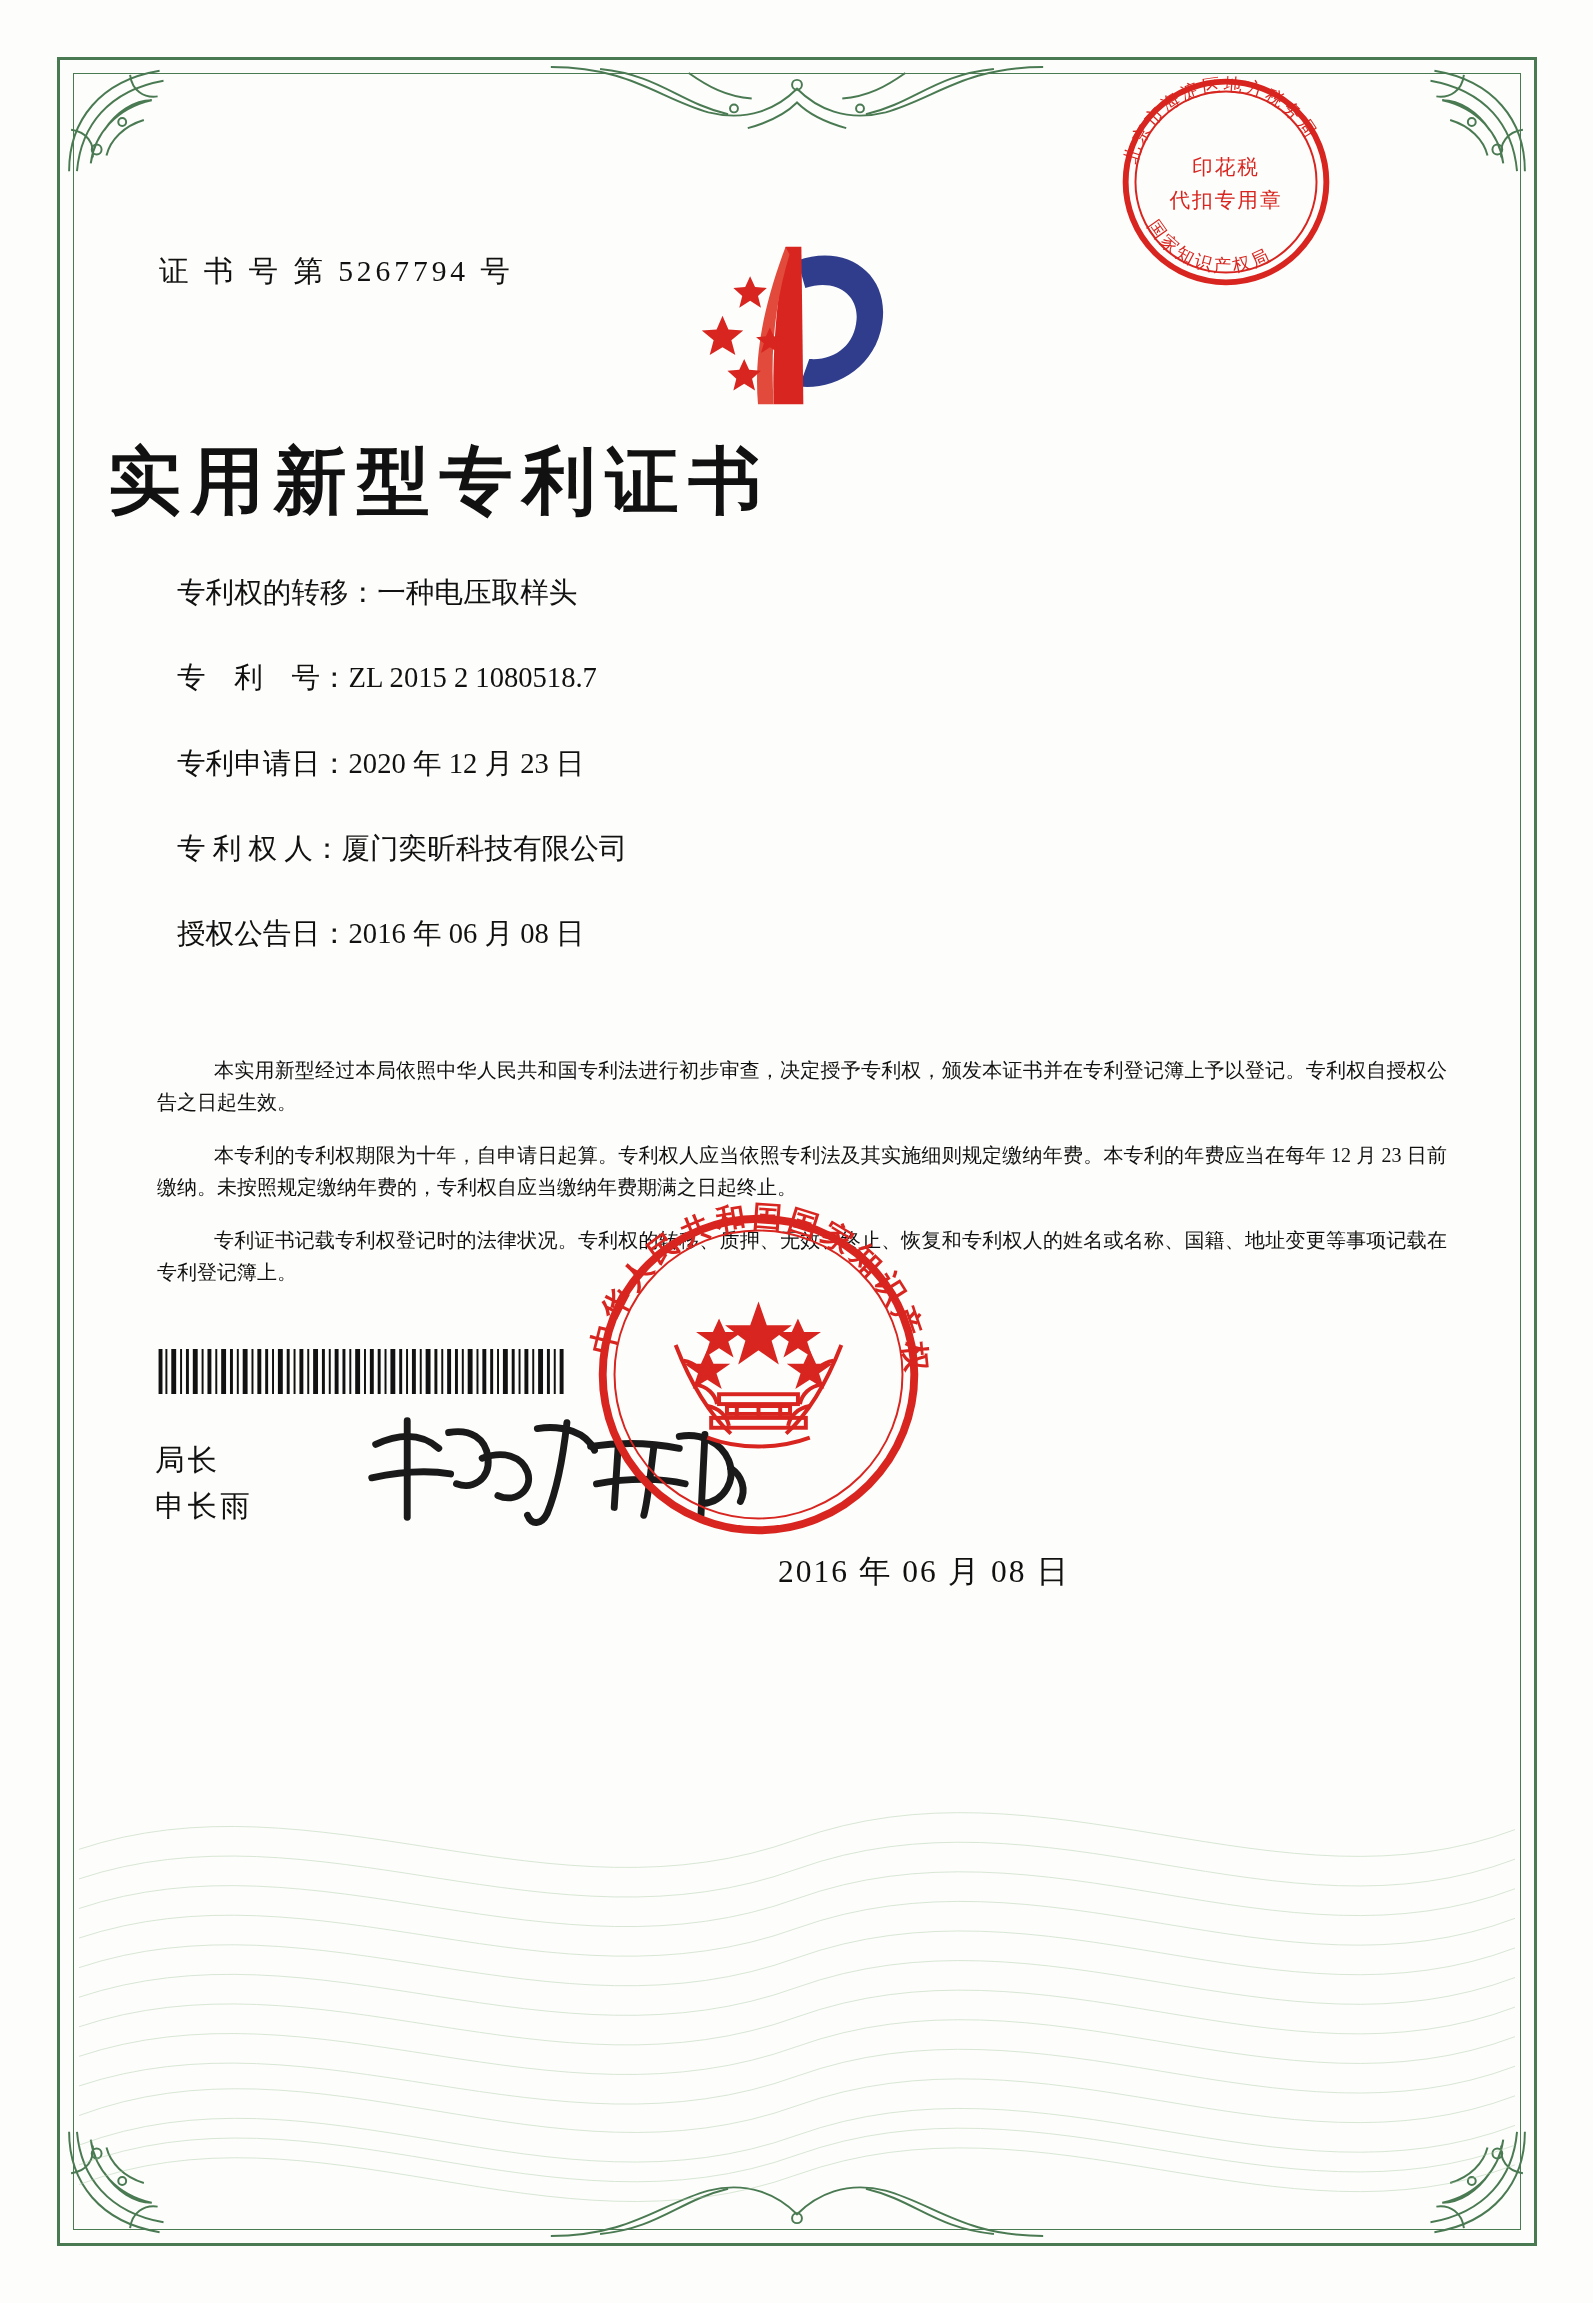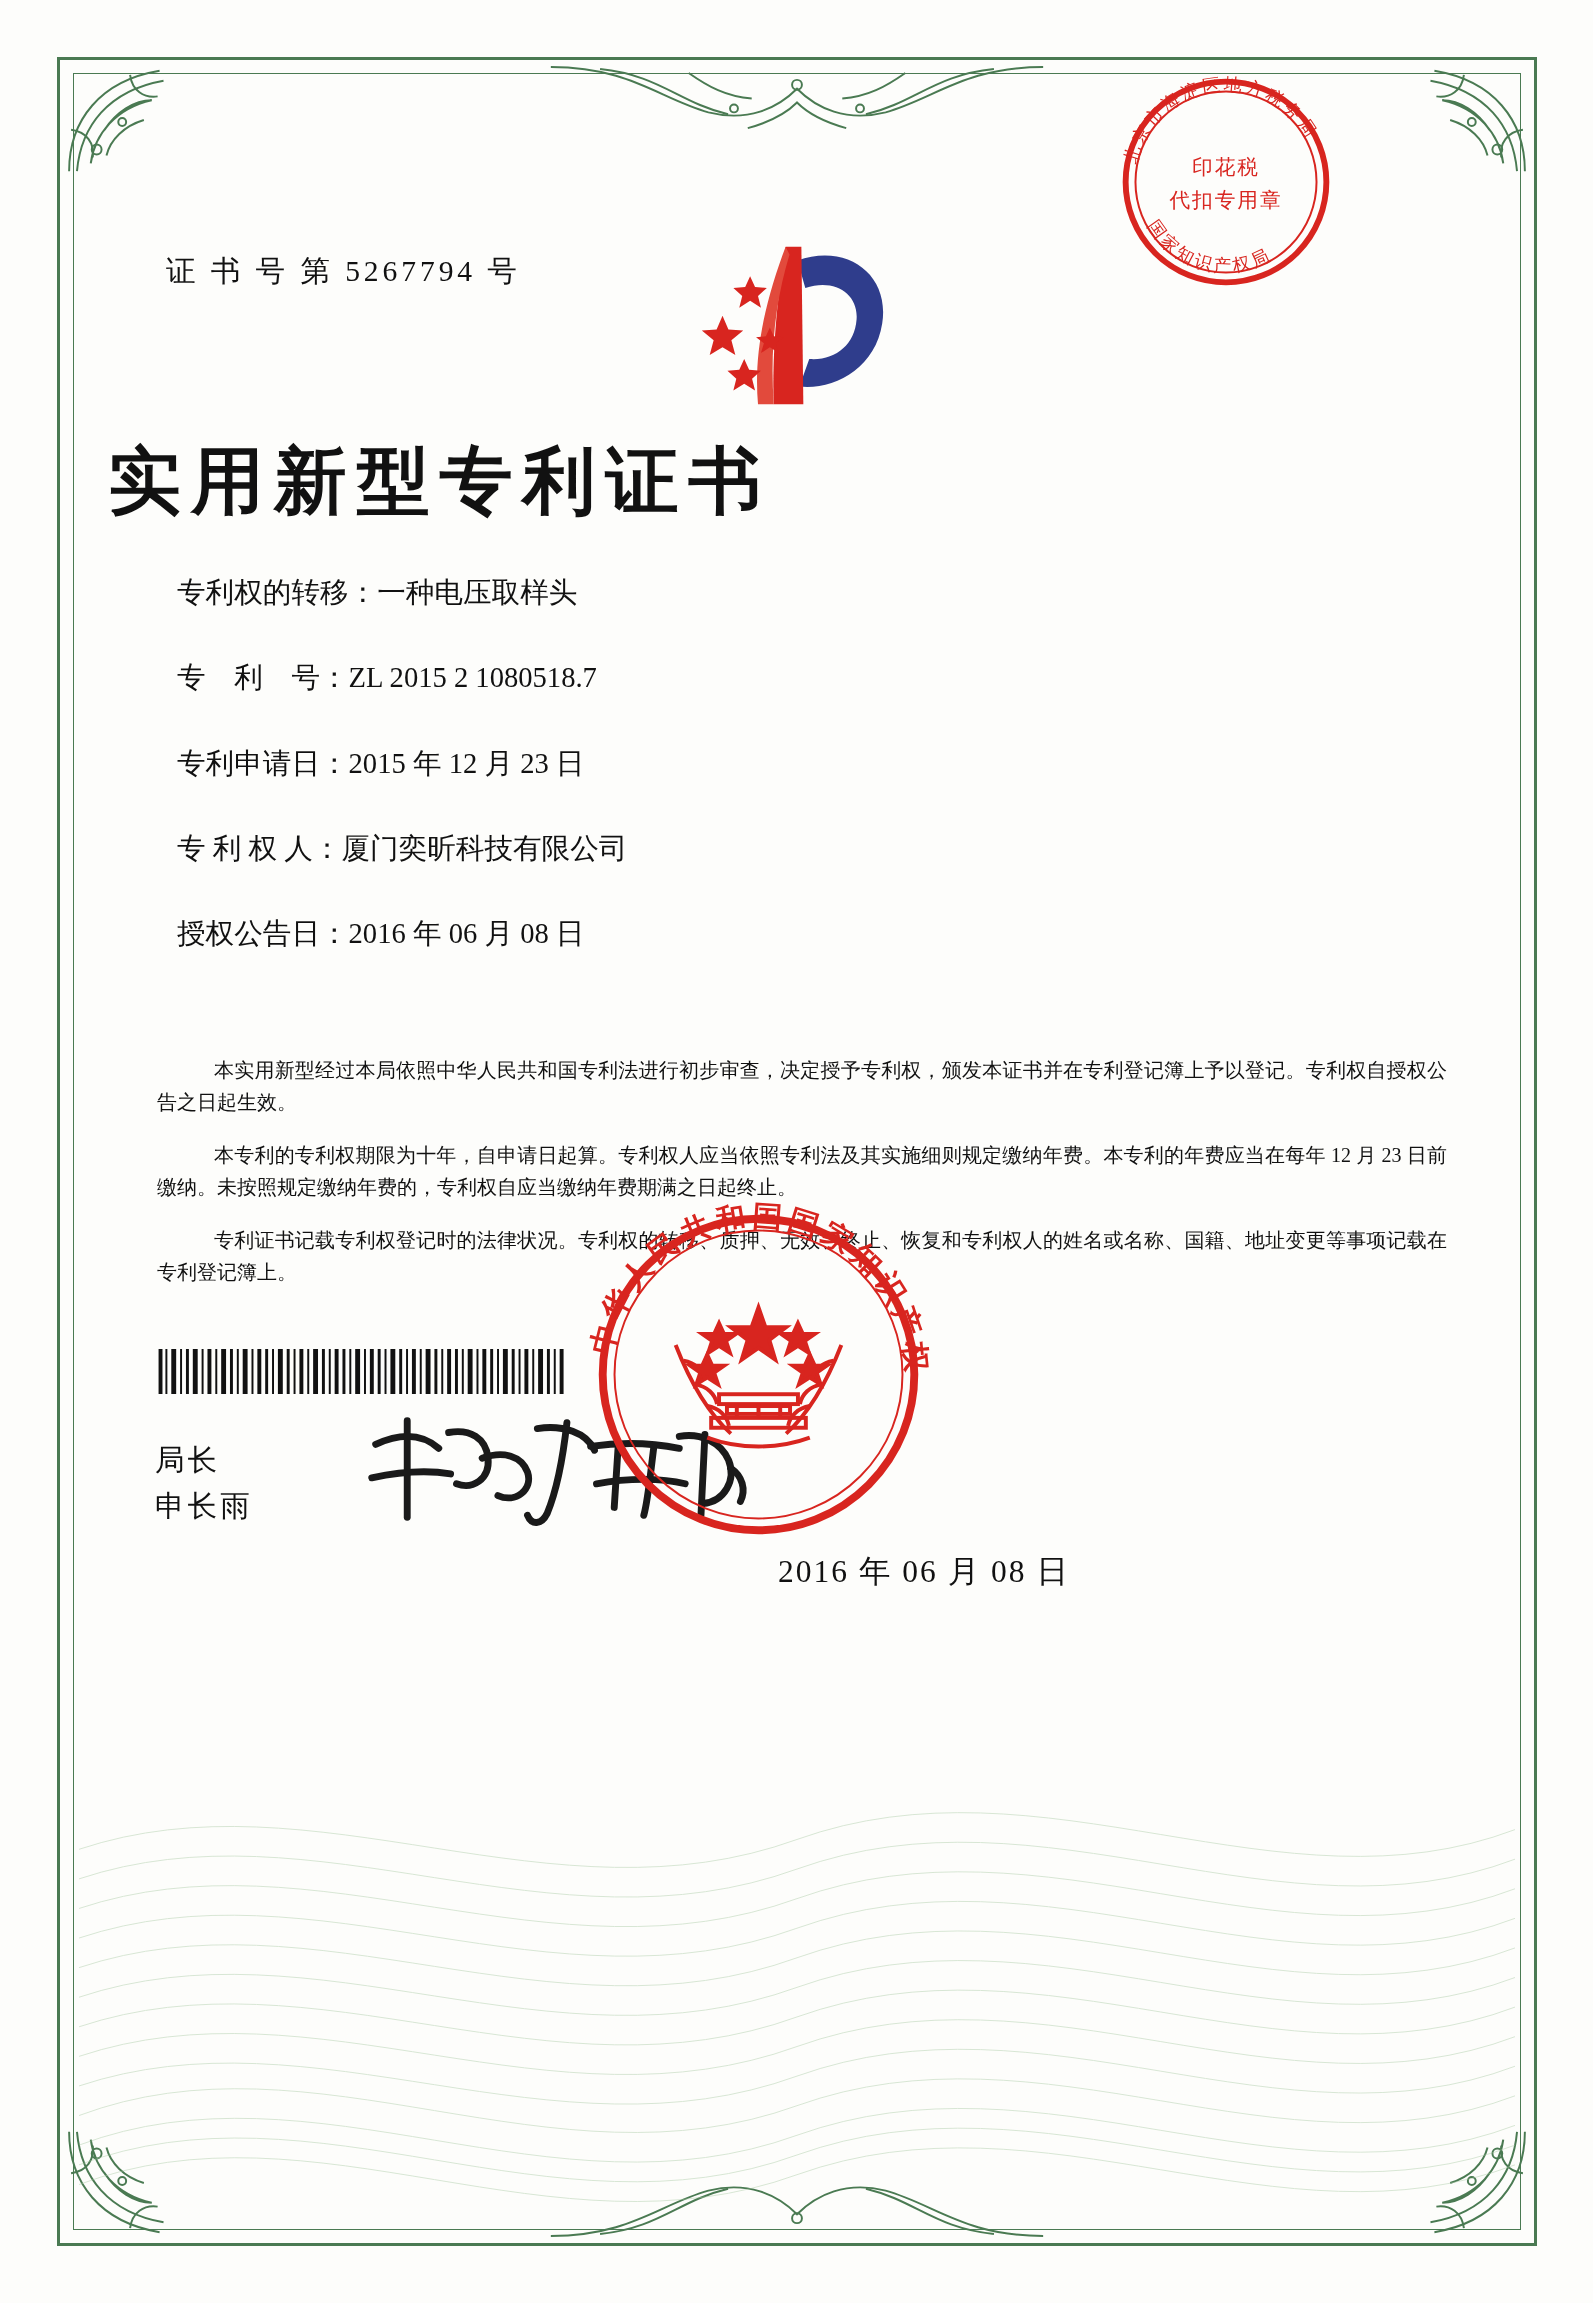--- a/index.html
+++ b/index.html
@@ -88,21 +88,21 @@
   .content {
     position: absolute;
     left: 108px;
     top: 118px;
     width: 1377px;
     height: 2069px;
   }
 
   .cert-no {
     position: absolute;
-    left: 58px;
+    left: 51px;
     top: 133px;
     font-size: 29.6px;
     letter-spacing: 3.9px;
     color: #111;
     white-space: nowrap;
   }
 
   
   .emblem {
     position: absolute;
@@ -358,21 +358,21 @@
     <div class="title">实用新型专利证书</div>
 
     <div class="fields">
       <div class="field-row">
         <span class="field-label">专利权的转移：</span><span class="field-value">一种电压取样头</span>
       </div>
       <div class="field-row">
         <span class="field-label">专　利　号：</span><span class="field-value">ZL 2015 2 1080518.7</span>
       </div>
       <div class="field-row">
-        <span class="field-label">专利申请日：</span><span class="field-value">2015 年 12 月 23 日</span>
+        <span class="field-label">专利申请日：</span><span class="field-value">2020 年 12 月 23 日</span>
       </div>
       <div class="field-row">
         <span class="field-label">专 利 权 人：</span><span class="field-value">厦门奕昕科技有限公司</span>
       </div>
       <div class="field-row">
         <span class="field-label">授权公告日：</span><span class="field-value">2016 年 06 月 08 日</span>
       </div>
     </div>
 
     <div class="paragraphs">

